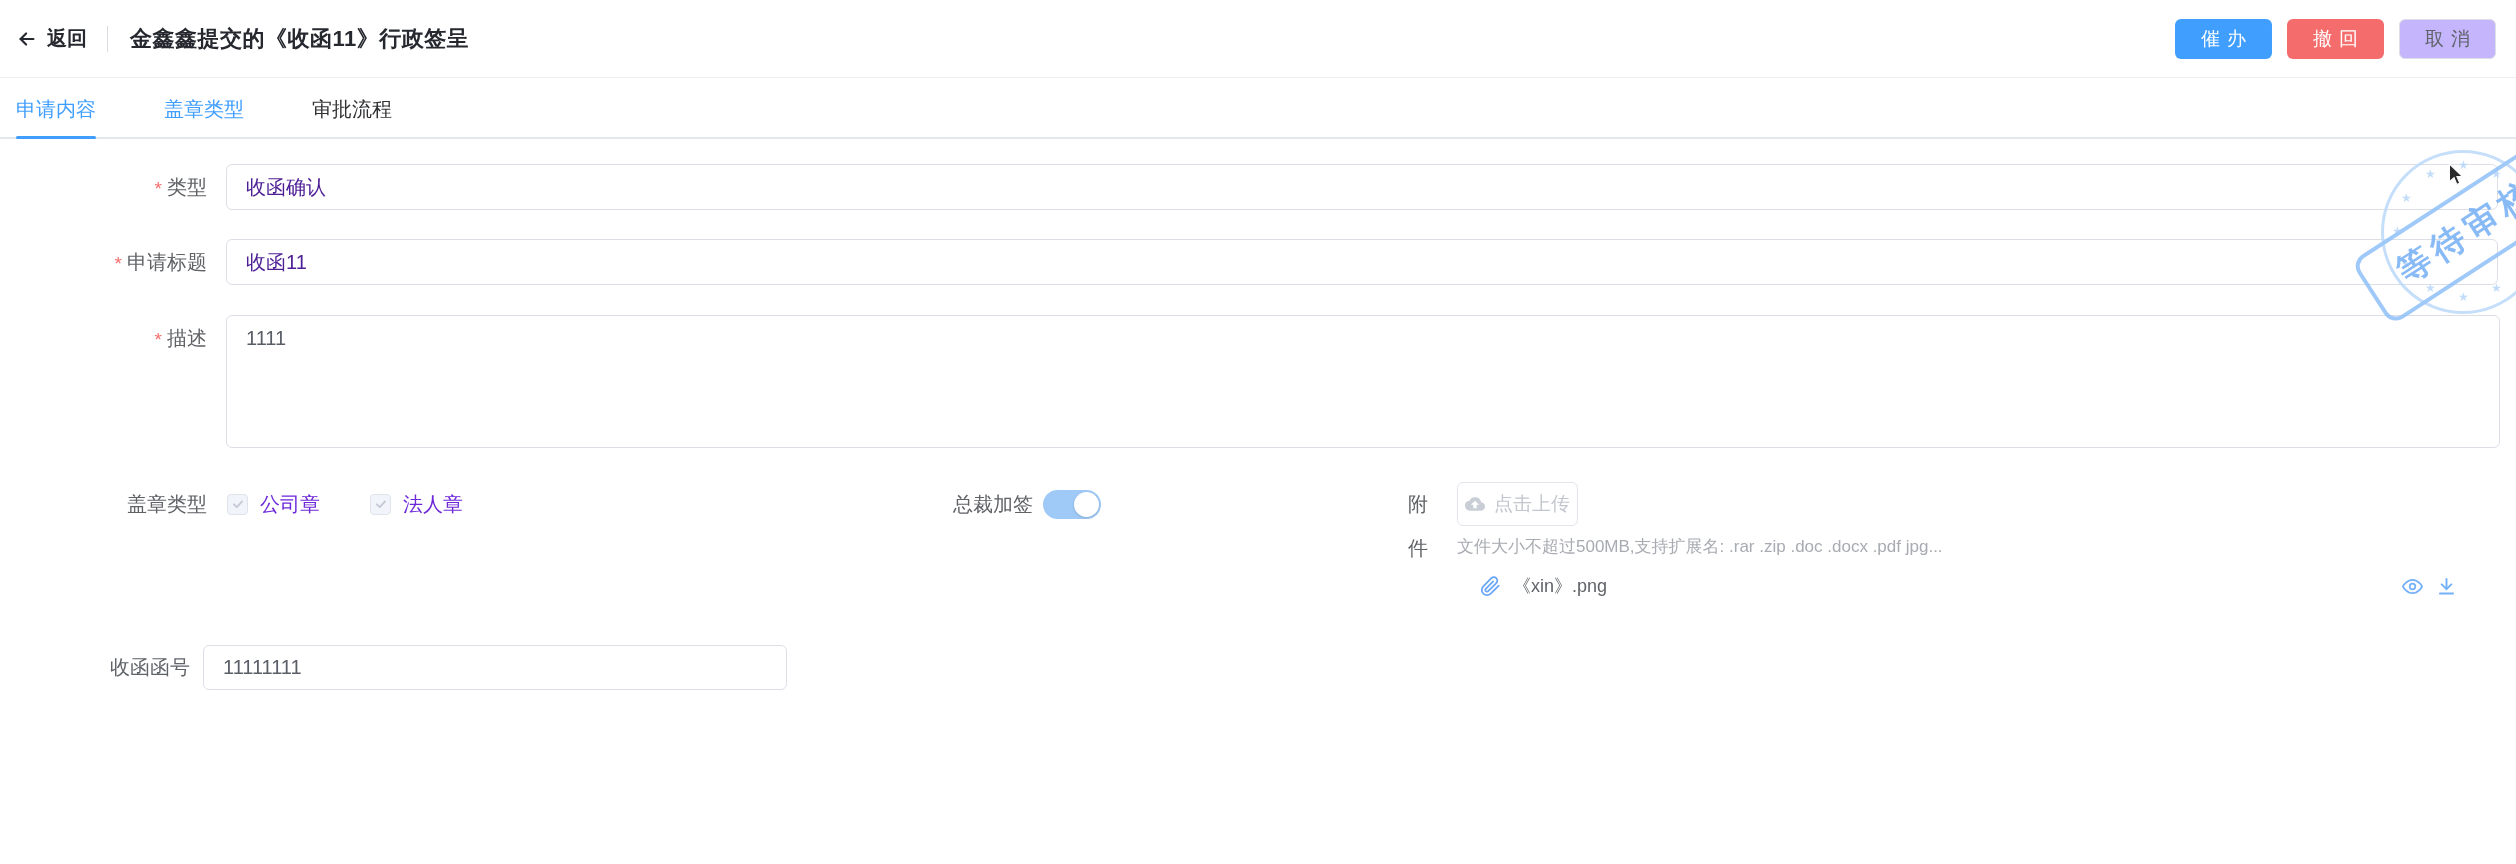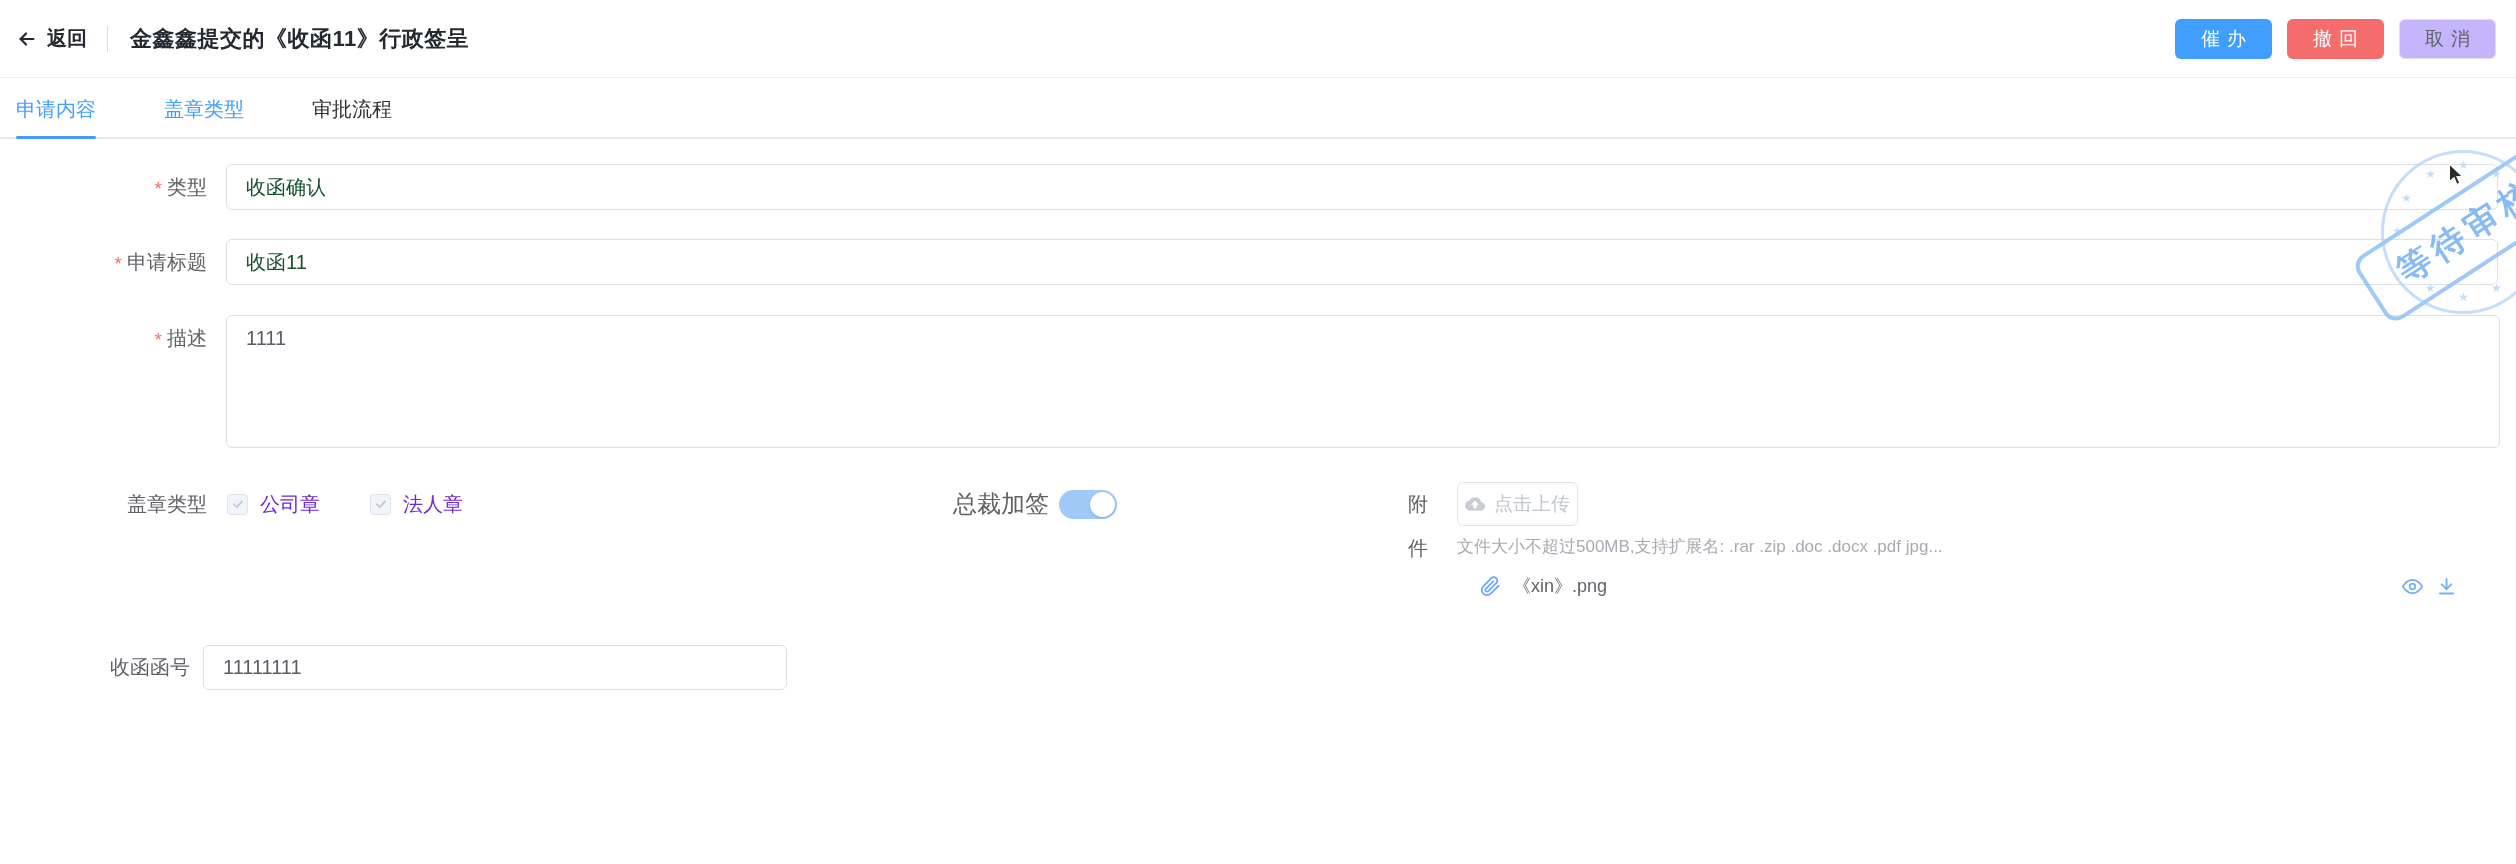--- a/index.html
+++ b/index.html
@@ -32,21 +32,21 @@
                        height:3px; background:#409eff; border-radius:2px; }
 
   
   .form { padding-top:25px; }
   .frow { display:flex; }
   .flabel { width:207px; text-align:right; font-size:20px; color:#606266;
             display:flex; justify-content:flex-end; align-items:center; gap:5px; }
   .req { color:#f56c6c; font-size:19px; padding-top:4px; }
   .ctrl { margin-left:19px; }
   input.txt { height:46px; border:1px solid #dcdfe6; border-radius:6px; background:#fff;
-              font-size:20px; color:#14532d; padding:0 19px;
+              font-size:20px; color:#4c1d95; padding:0 19px;
               font-family:"Liberation Sans","DejaVu Sans",sans-serif; outline:none; }
   .grow { flex:1; margin-right:18px; }
   .row-gap29 { margin-top:29px; }
   .row-gap30 { margin-top:30px; }
   .textarea { flex:1; margin-right:16px; height:133px; border:1px solid #dcdfe6;
               border-radius:6px; font-size:20px; color:#5a5e66; padding:11px 19px; }
   .frow.top .flabel { align-items:flex-start; padding-top:10px; }
 
   
   .row-mixed { position:relative; margin-top:34px; height:124px; }
@@ -54,21 +54,21 @@
                 text-align:right; font-size:20px; color:#606266; line-height:44px; }
   .seal-group { position:absolute; left:227px; top:0; height:44px; display:flex; align-items:center; }
   .checkbox-item { display:flex; align-items:center; cursor:not-allowed; }
   .checkbox-item + .checkbox-item { margin-left:50px; }
   .cbox { width:21px; height:21px; border:1px solid #dfe3ea; border-radius:4px;
           background:#f1f5fb; display:flex; align-items:center; justify-content:center; }
   .cbox svg { width:14px; height:14px; }
   .cbox-label { margin-left:12px; font-size:20px; color:#6d28d9; }
 
   .cosign-group { position:absolute; left:953px; top:0; height:44px; display:flex; align-items:center; }
-  .cosign-label { font-size:24px; color:#606266; }
+  .cosign-label { font-size:20px; color:#606266; }
   .switch { margin-left:10px; width:58px; height:29px; border-radius:15px; background:#9fcaf7;
             position:relative; cursor:pointer; }
   .switch .knob { position:absolute; top:2px; right:2px; width:25px; height:25px;
                   border-radius:50%; background:#fff; box-shadow:0 1px 3px rgba(0,0,0,.15); }
 
   .attach-block { position:absolute; left:1408px; top:0; display:flex; }
   .attach-label { width:39px; font-size:20px; color:#606266; line-height:44px; }
   .attach-col { margin-left:10px; }
   .upload-btn { width:121px; height:44px; border:1px solid #e2e5ea; border-radius:6px;
                 background:#fff; display:flex; align-items:center; justify-content:center;

